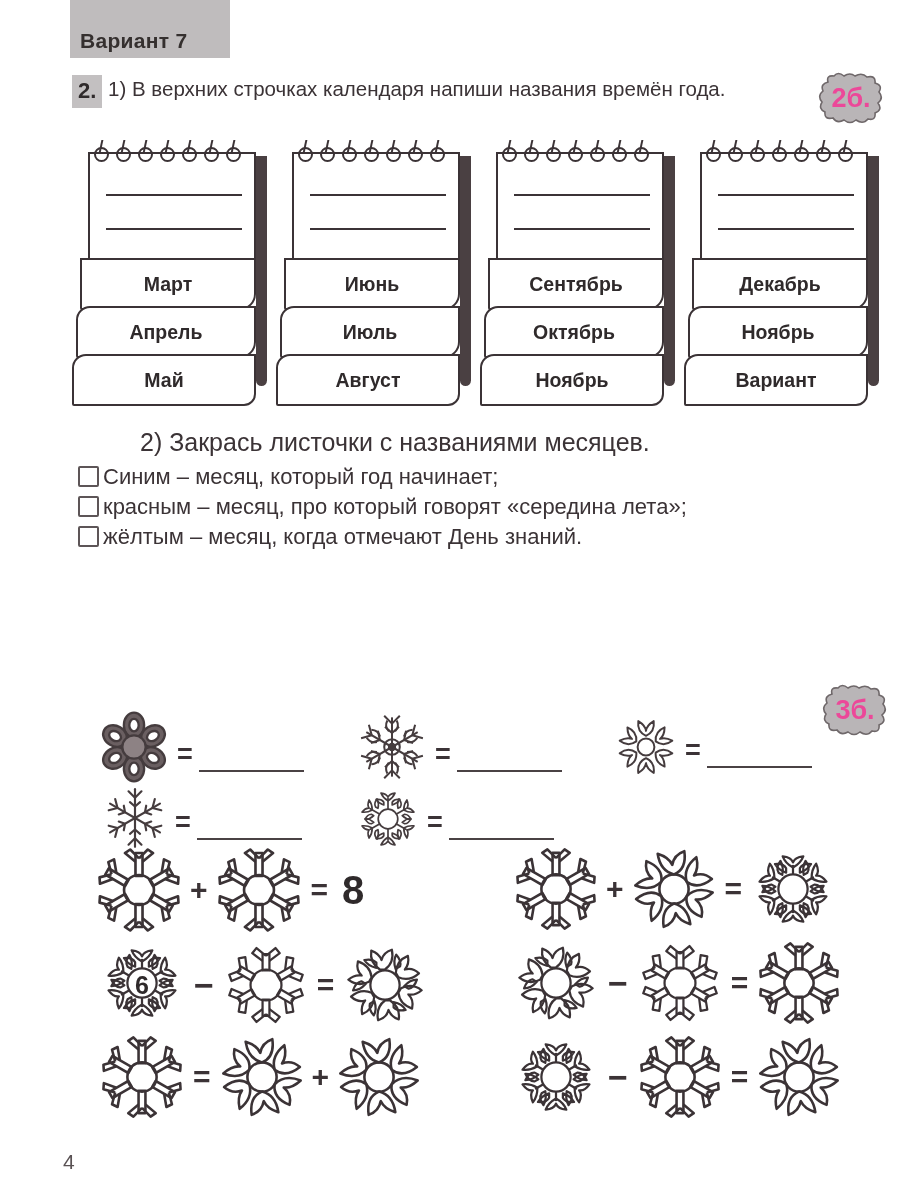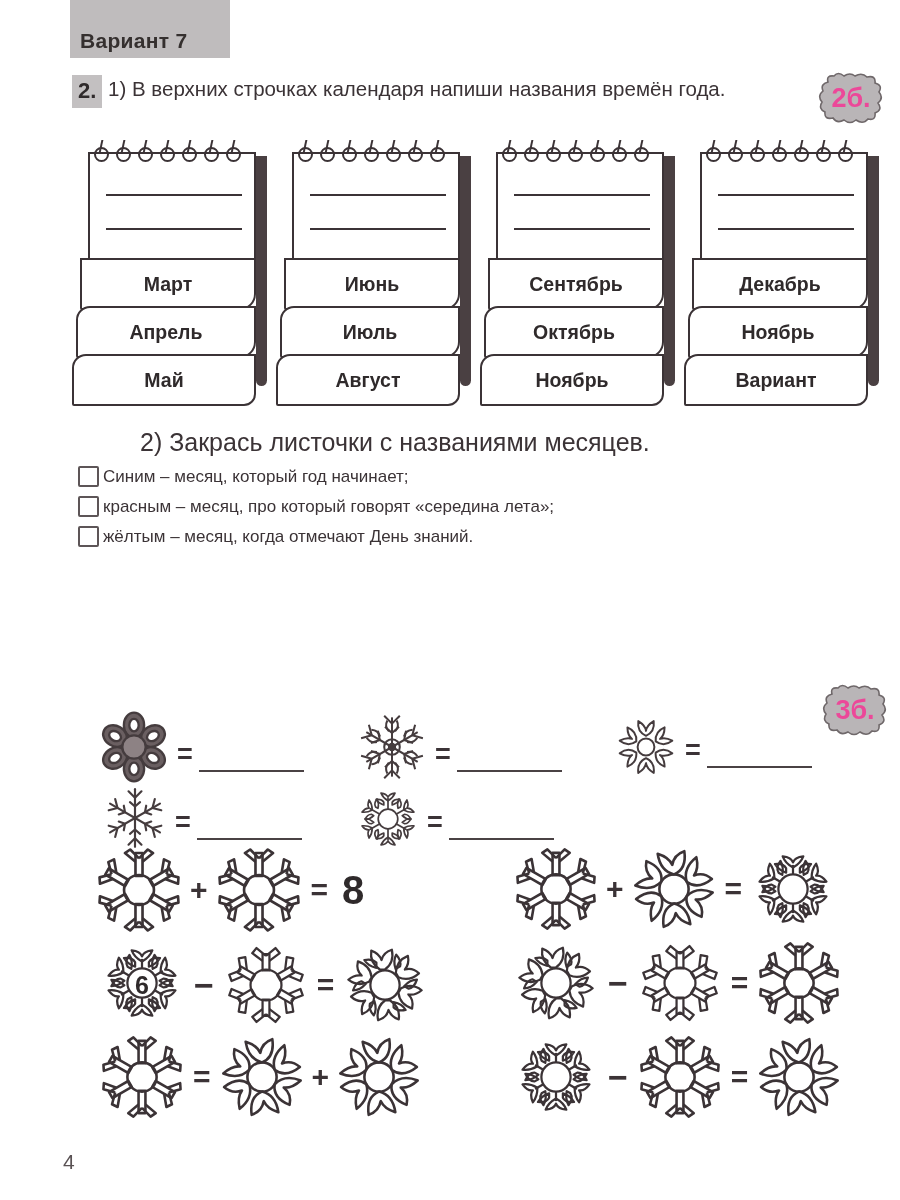--- a/index.html
+++ b/index.html
@@ -90,21 +90,21 @@
     position:absolute;left:140px;top:428px;
     font-size:25px;color:#3b3336;
   }
   
   .cbox-list{position:absolute;left:78px;top:462px;width:790px;}
   .cbox-row{display:flex;align-items:center;height:29px;margin-bottom:1px;}
   .cbox{
     width:21px;height:21px;border:2px solid #5d5557;border-radius:2px;
     box-sizing:border-box;background:#fff;flex:0 0 auto;
   }
-  .cbox-label{font-size:17px;color:#3b3336;margin-left:4px;white-space:nowrap;}
+  .cbox-label{font-size:22px;color:#3b3336;margin-left:4px;white-space:nowrap;}
 
   
   .ans-area{position:absolute;left:95px;top:708px;width:790px;height:130px;}
   .ans-item{position:absolute;display:flex;align-items:flex-end;}
   .ans-eq{font-size:27px;font-weight:bold;color:#3b3336;margin:0 6px 16px 4px;}
   .ans-line{width:105px;height:0;border-bottom:2.5px solid #4a4244;margin-bottom:14px;}
 
   
   .eq-area{position:absolute;left:95px;top:846px;width:800px;height:300px;}
   .eq-row{position:absolute;left:0;width:800px;height:92px;}

